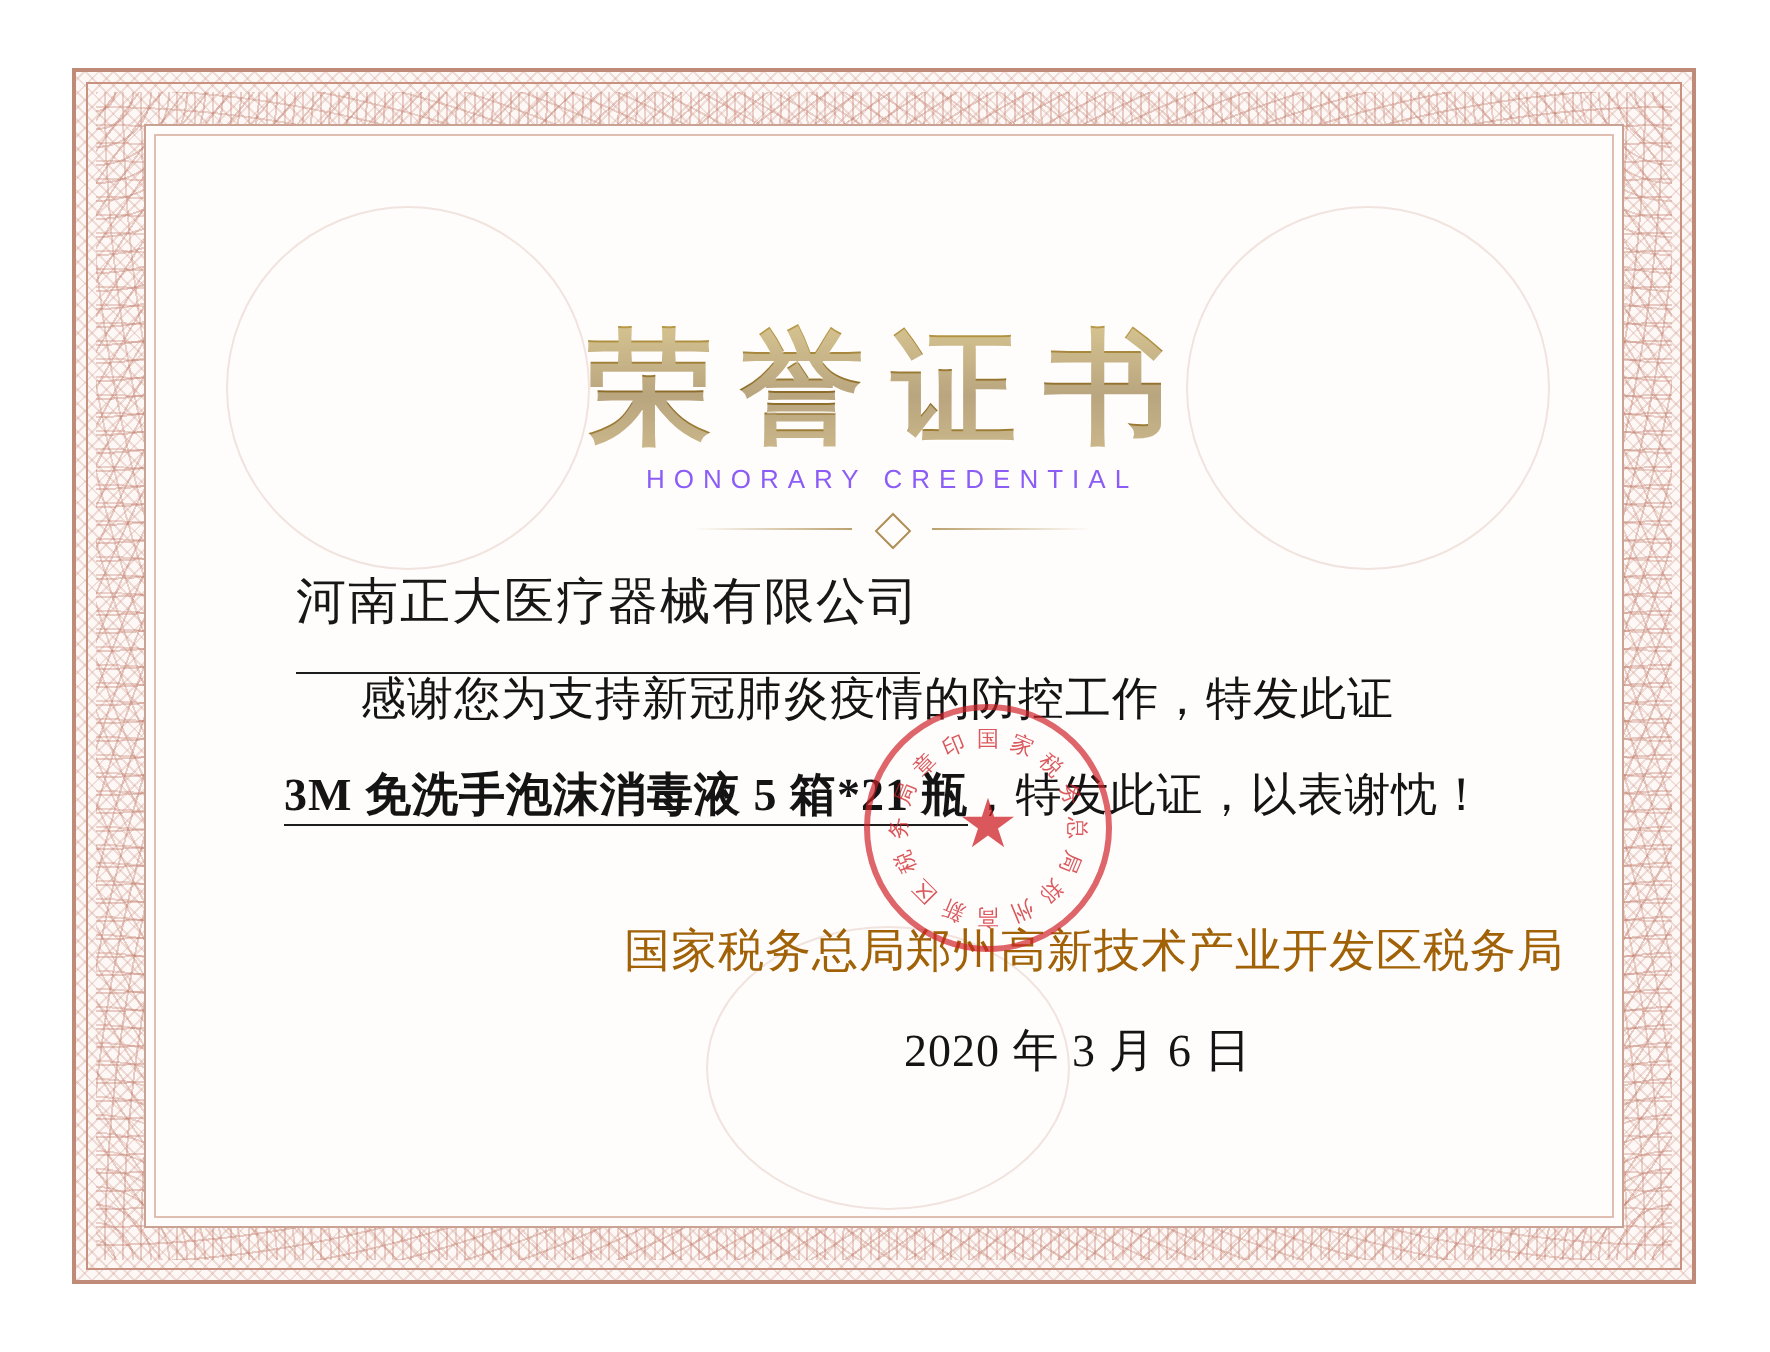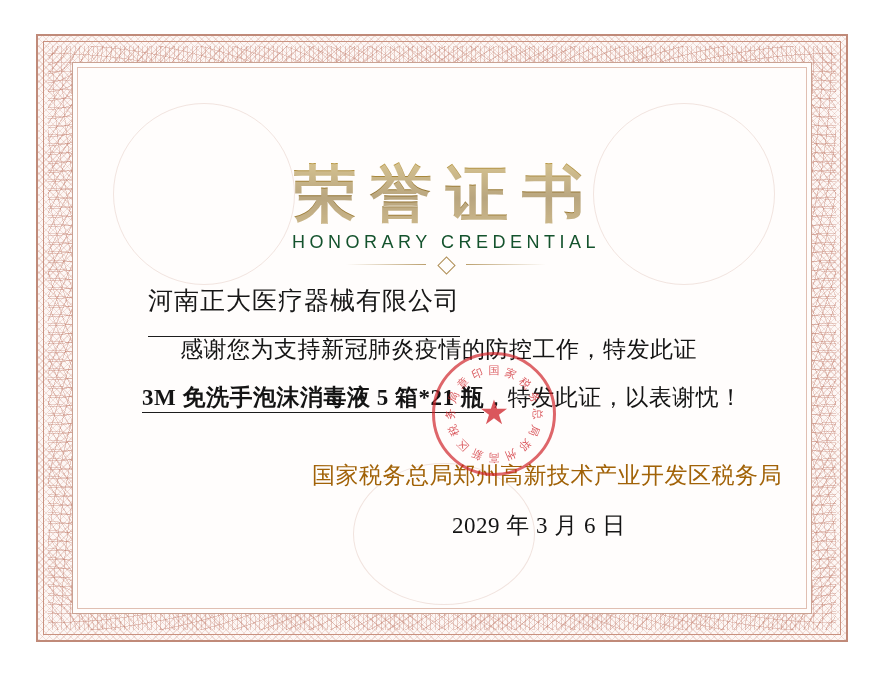--- a/index.html
+++ b/index.html
@@ -111,23 +111,23 @@
     white-space: nowrap;
   }
 
   .title-en {
     position: absolute;
     left: 0;
     top: 160px;
     width: 700px;
     text-align: center;
     font-family: "Liberation Sans", sans-serif;
-    font-size: 18px;
+    font-size: 13px;
     letter-spacing: 4.5px;
-    color: #14532d;
+    color: #8b5cf6;
     white-space: nowrap;
   }
 
   .title-rule {
     position: absolute;
     left: 250px;
     top: 186px;
     width: 200px;
     height: 12px;
   }
@@ -281,21 +281,21 @@
     <div class="recipient">河南正大医疗器械有限公司</div>
 
     <div class="body-line-1">感谢您为支持新冠肺炎疫情的防控工作，特发此证</div>
 
     <div class="body-line-2">
       <span class="underlined">3M 免洗手泡沫消毒液 5 箱*21 瓶</span><span>，特发此证，以表谢忱！</span>
     </div>
 
     <div class="issuer">国家税务总局郑州高新技术产业开发区税务局</div>
 
-    <div class="issue-date">2029 年 3 月 6 日</div>
+    <div class="issue-date">2020 年 3 月 6 日</div>
   </div>
 
   <div class="seal">
     <div class="seal-star">★</div>
     <div class="seal-text" id="seal-text">
         <span style="transform: translate(0px, -44px) rotate(0deg);">国</span>
         <span style="transform: translate(16.8px, -40.7px) rotate(22.5deg);">家</span>
         <span style="transform: translate(31.1px, -31.1px) rotate(45deg);">税</span>
         <span style="transform: translate(40.7px, -16.8px) rotate(67.5deg);">务</span>
         <span style="transform: translate(44px, 0px) rotate(90deg);">总</span>

